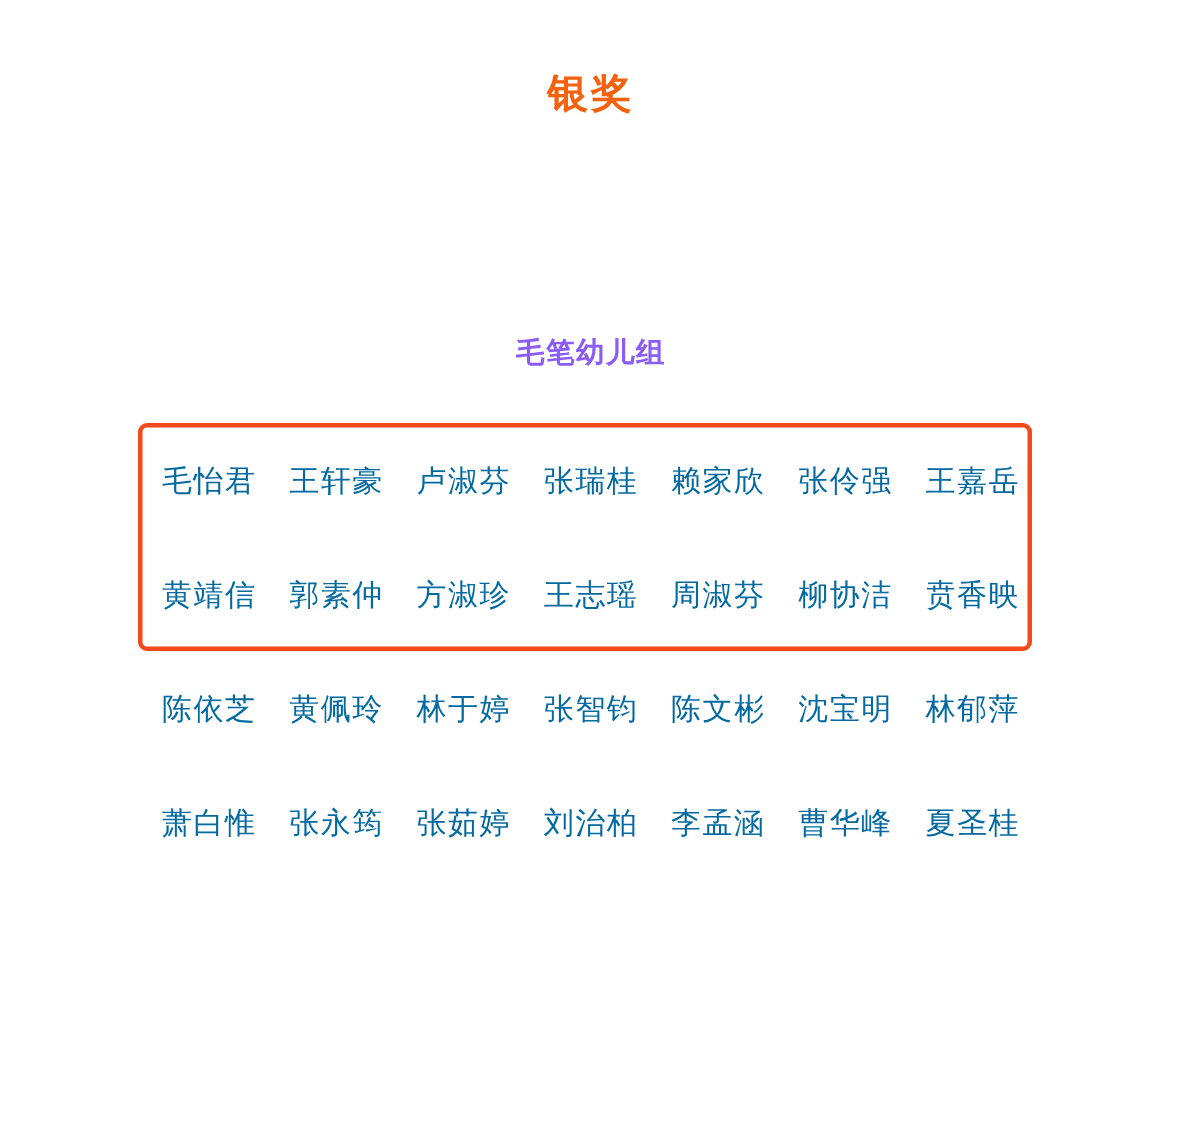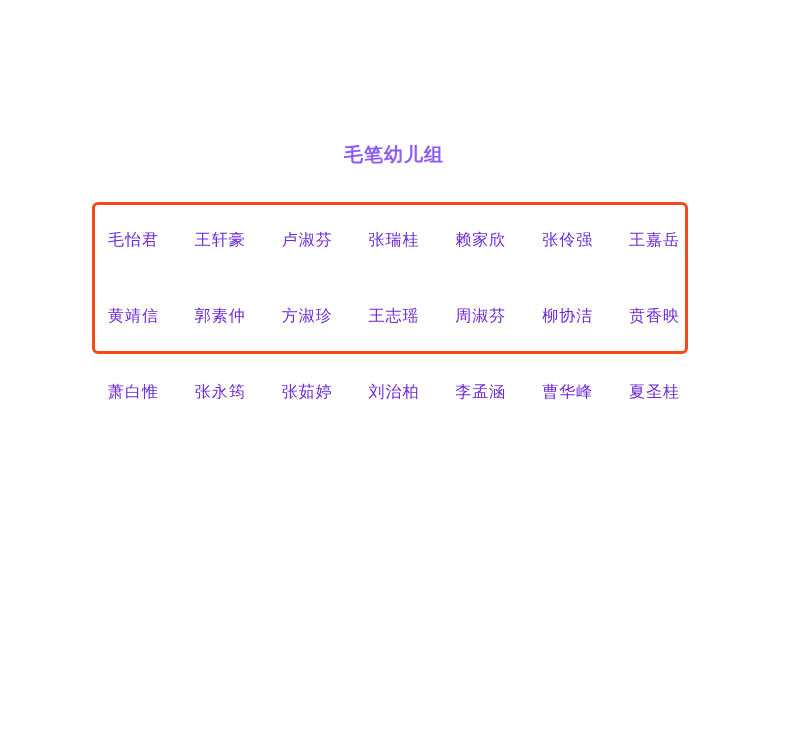--- a/index.html
+++ b/index.html
@@ -55,31 +55,32 @@
   }
   .name-row {
     display: flex;
     justify-content: space-between;
     align-items: center;
     height: 76px;
     padding: 0 22px;
     box-sizing: border-box;
   }
   .name {
-    font-size: 16px;
-    color: #6d28d9;
+    font-size: 20px;
+    color: #0369a1;
     letter-spacing: 1px;
     white-space: nowrap;
   }
 </style>
 </head>
 <body>
 
 <div class="page">
 
+  <div class="award-title">银奖</div>
 
   <div class="group-title">毛笔幼儿组</div>
 
   <div class="names-area">
     <div class="highlight-box"></div>
 
     <div class="name-row">
       <span class="name">毛怡君</span>
       <span class="name">王轩豪</span>
       <span class="name">卢淑芬</span>
@@ -94,20 +95,29 @@
     <div class="name-row">
       <span class="name">黄靖信</span>
       <span class="name">郭素仲</span>
       <span class="name">方淑珍</span>
       <span class="name">王志瑶</span>
       <span class="name">周淑芬</span>
       <span class="name">柳协洁</span>
       <span class="name">贲香映</span>
     </div>
 
+    <div class="name-row">
+      <span class="name">陈依芝</span>
+      <span class="name">黄佩玲</span>
+      <span class="name">林于婷</span>
+      <span class="name">张智钧</span>
+      <span class="name">陈文彬</span>
+      <span class="name">沈宝明</span>
+      <span class="name">林郁萍</span>
+    </div>
 
     <div class="name-row">
       <span class="name">萧白惟</span>
       <span class="name">张永筠</span>
       <span class="name">张茹婷</span>
       <span class="name">刘治柏</span>
       <span class="name">李孟涵</span>
       <span class="name">曹华峰</span>
       <span class="name">夏圣桂</span>
     </div>

